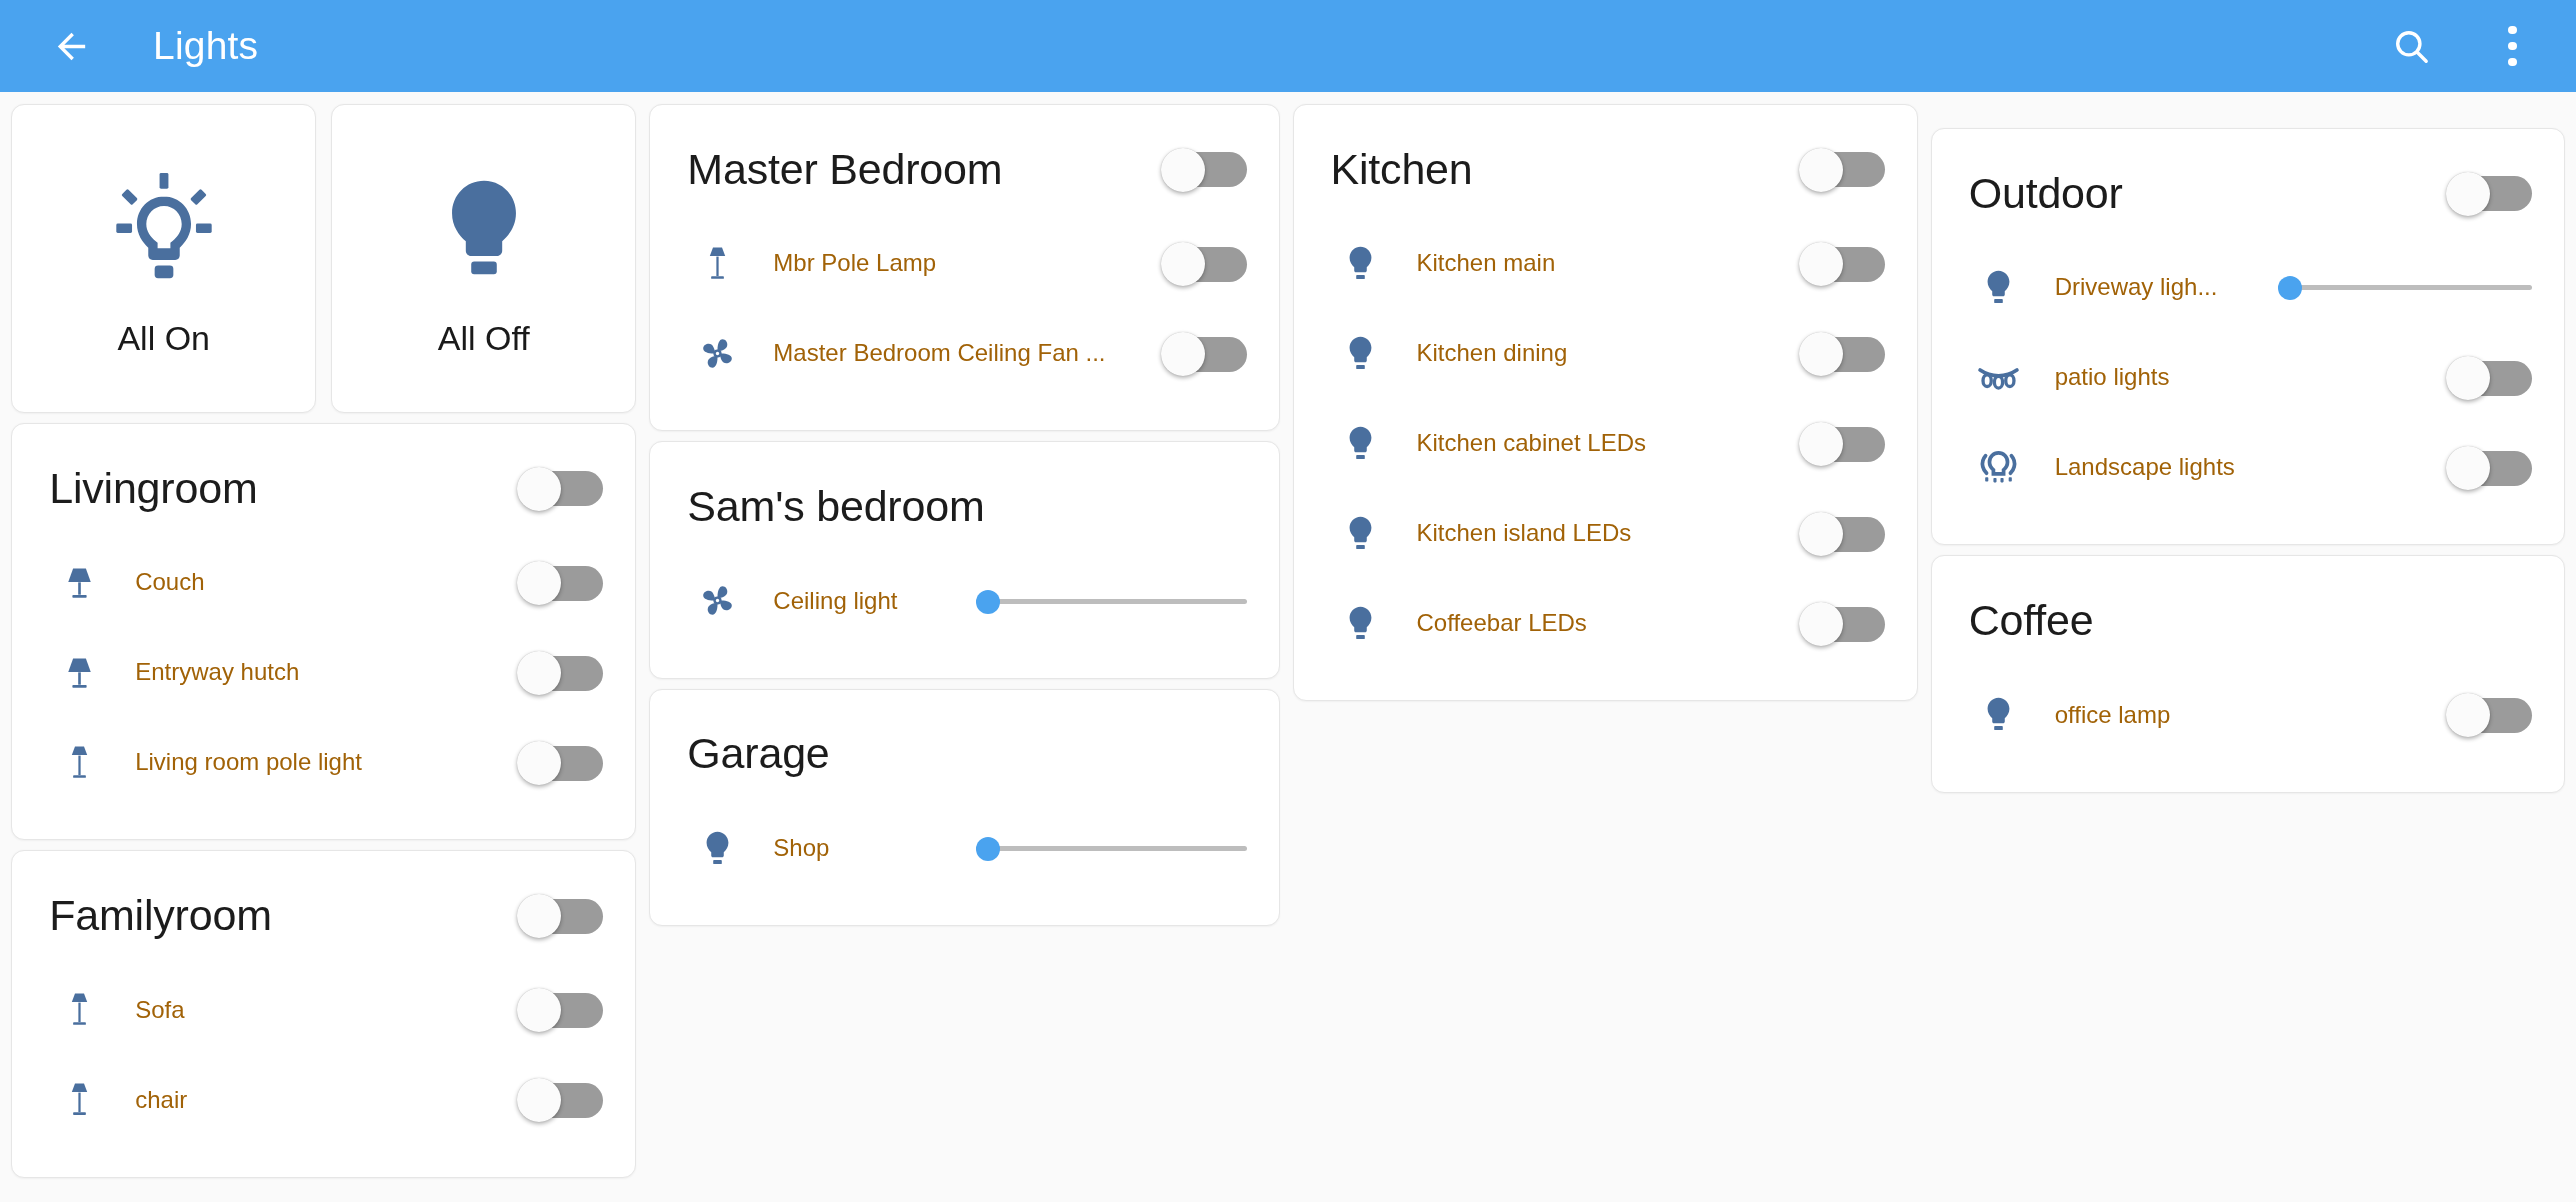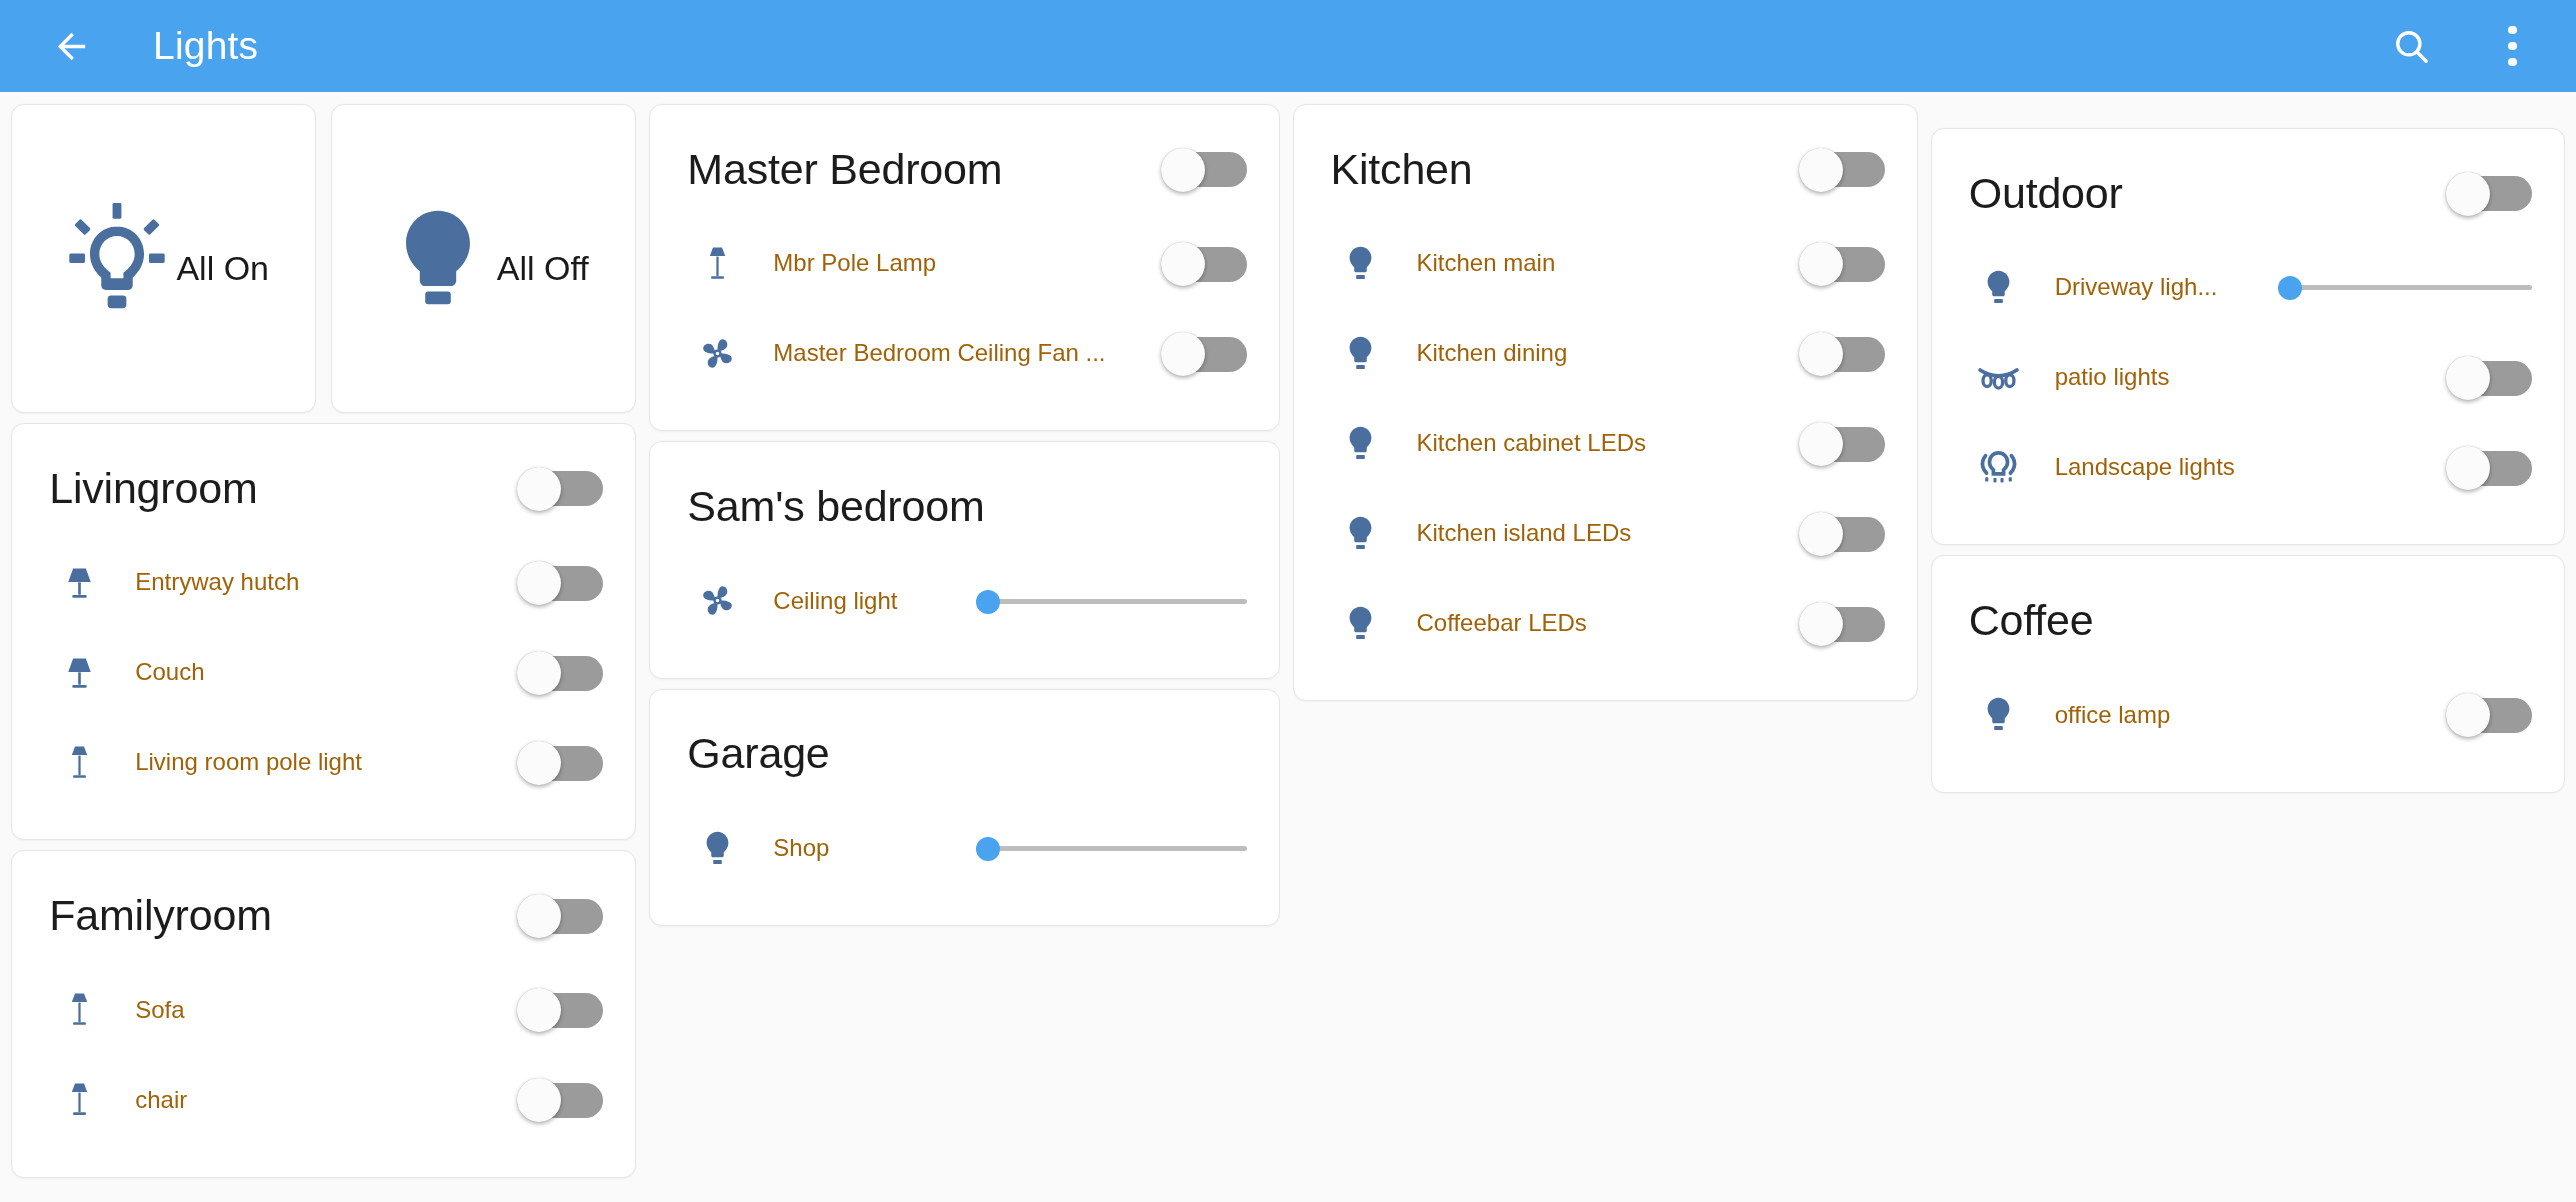--- a/index.html
+++ b/index.html
@@ -68,21 +68,21 @@
     border-radius: 13px;
     box-shadow: 0 0.9px 1.9px rgba(0,0,0,0.045);
   }
 
   
   .quick-row { display: flex; gap: 15px; }
   .quick-card {
     flex: 1 1 0;
     height: 309px;
     display: flex;
-    flex-direction: row;
+    flex-direction: column;
     align-items: center;
     justify-content: center;
     cursor: pointer;
   }
   .quick-icon { height: 140px; display: flex; align-items: center; justify-content: center; }
   .quick-label {
     margin-top: 20.6px;
     font-size: 34px;
     color: #1a1a1a;
     font-weight: 400;
@@ -254,40 +254,40 @@
         <div class="light-row">
           <div class="row-icon">
             <svg width="45" height="45" viewBox="0 0 24 24">
                 <g fill="#4a6f9e">
               <path d="M8.6 4.5h6.8l2.6 7.2H6z"></path>
               <rect x="11.3" y="11.9" width="1.4" height="6.6"></rect>
               <rect x="8.2" y="18.6" width="7.6" height="1.5" rx="0.4"></rect>
             </g>
               </svg>
           </div>
-          <div class="row-label">Entryway hutch</div>
+          <div class="row-label">Couch</div>
           <div class="row-ctl">
             <div class="toggle">
               <div class="track"></div>
               <div class="thumb"></div>
             </div>
           </div>
         </div>
 
         <div class="light-row">
           <div class="row-icon">
             <svg width="45" height="45" viewBox="0 0 24 24">
                 <g fill="#4a6f9e">
               <path d="M8.6 4.5h6.8l2.6 7.2H6z"></path>
               <rect x="11.3" y="11.9" width="1.4" height="6.6"></rect>
               <rect x="8.2" y="18.6" width="7.6" height="1.5" rx="0.4"></rect>
             </g>
               </svg>
           </div>
-          <div class="row-label">Couch</div>
+          <div class="row-label">Entryway hutch</div>
           <div class="row-ctl">
             <div class="toggle">
               <div class="track"></div>
               <div class="thumb"></div>
             </div>
           </div>
         </div>
 
         <div class="light-row">
           <div class="row-icon">

